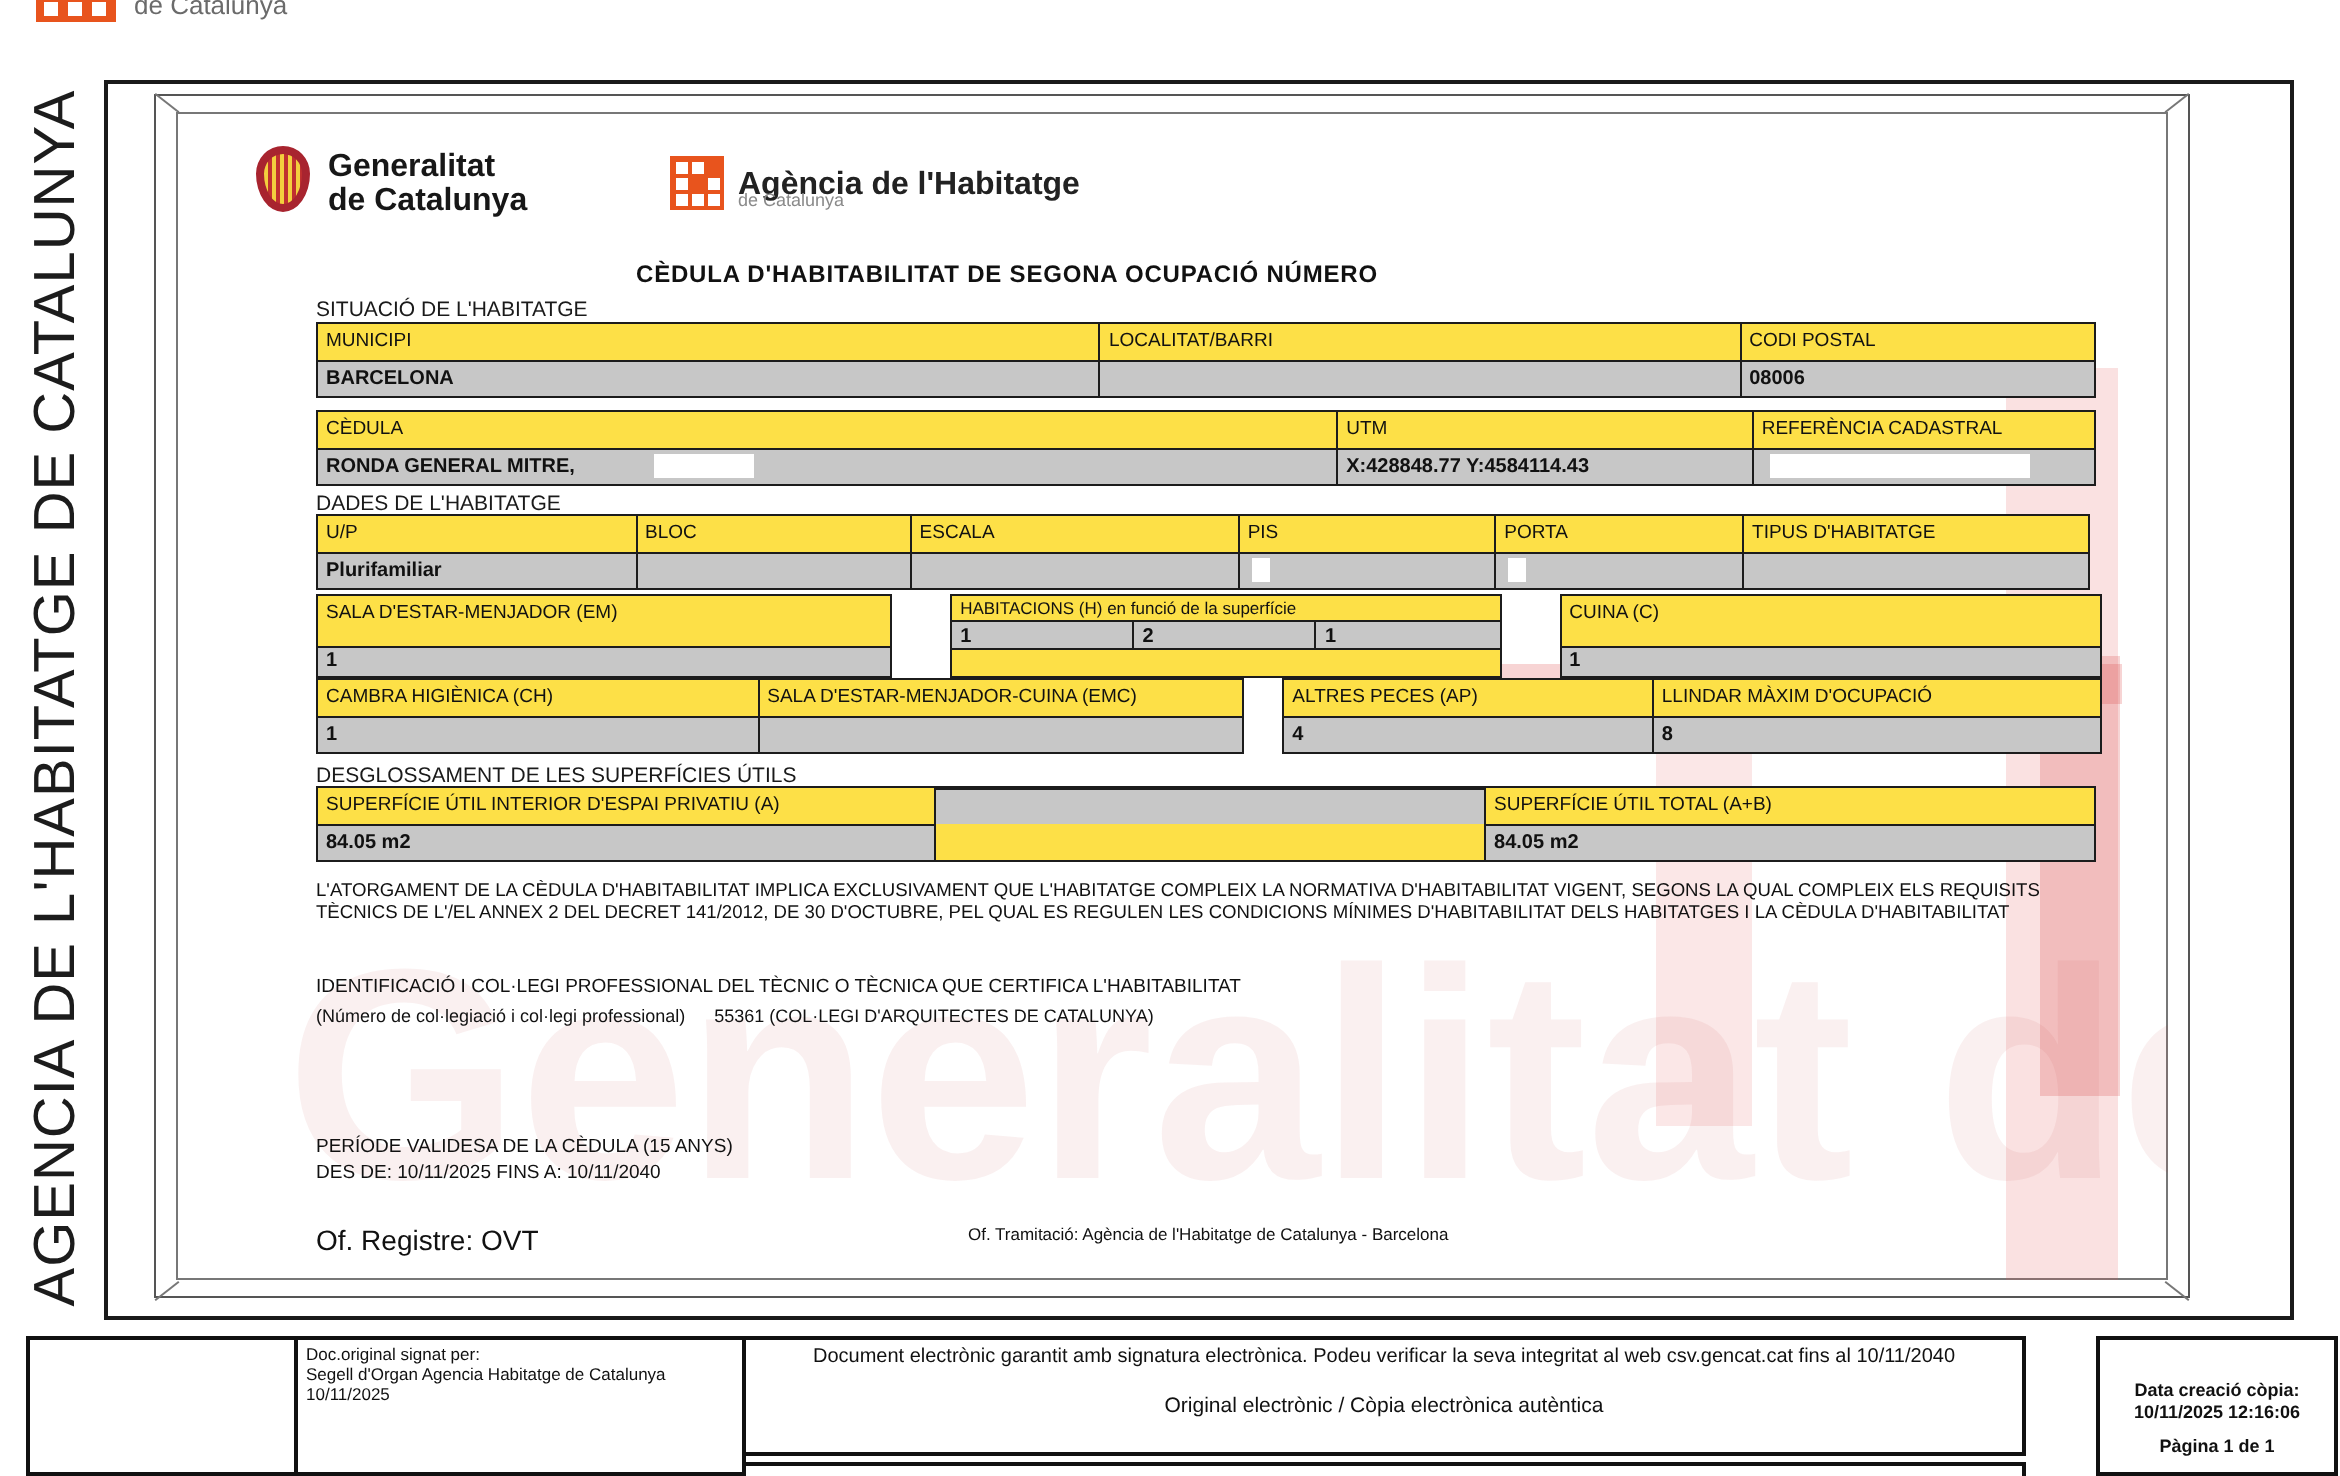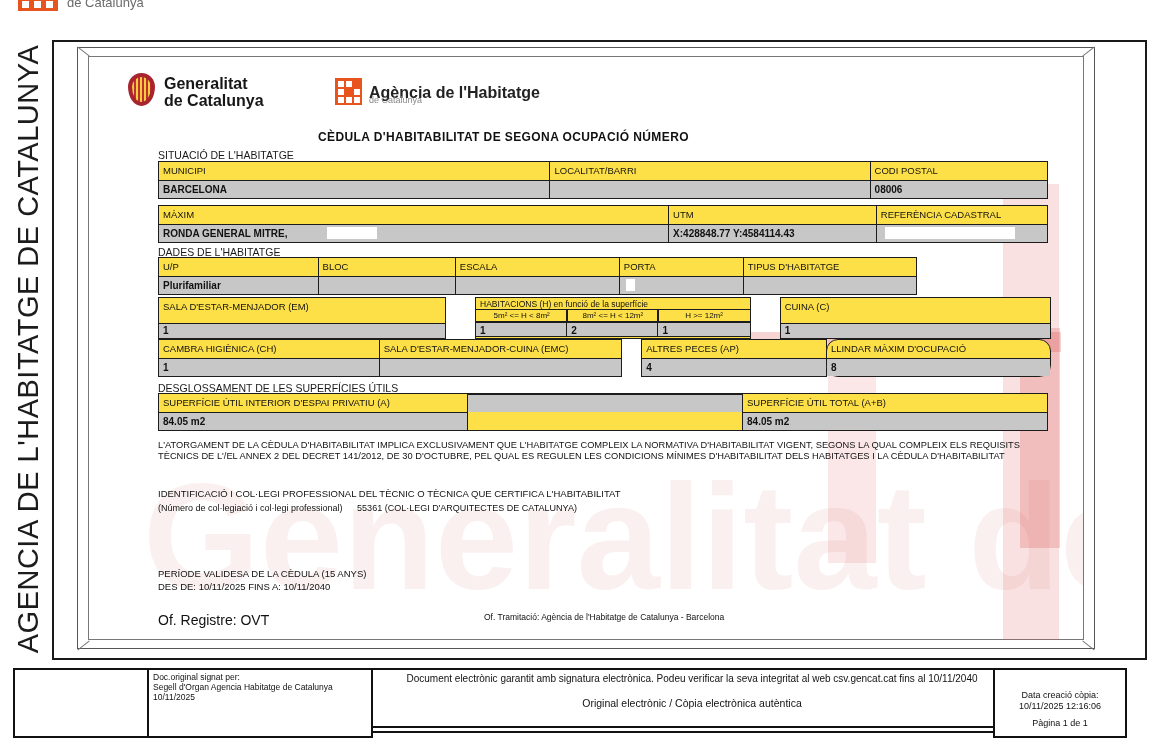--- a/index.html
+++ b/index.html
@@ -124,21 +124,21 @@
         <div class="cv"></div>
       </div>
       <div class="cell" style="width:20%;">
         <div class="cl">CODI POSTAL</div>
         <div class="cv">08006</div>
       </div>
     </div>
 
     <div class="row" style="top:149px;">
       <div class="cell" style="width:57.3%;">
-        <div class="cl">MÀXIM</div>
+        <div class="cl">CÈDULA</div>
         <div class="cv">
           <span>RONDA GENERAL MITRE,</span>
           <span class="redact" style="left:168px; width:50px;"></span>
         </div>
       </div>
       <div class="cell" style="width:23.4%;">
         <div class="cl">UTM</div>
         <div class="cv">X:428848.77 Y:4584114.43</div>
       </div>
       <div class="cell" style="width:19.3%;">
@@ -158,20 +158,27 @@
         <div class="cv">Plurifamiliar</div>
       </div>
       <div class="cell" style="width:15.5%;">
         <div class="cl">BLOC</div>
         <div class="cv"></div>
       </div>
       <div class="cell" style="width:18.5%;">
         <div class="cl">ESCALA</div>
         <div class="cv"></div>
       </div>
+      <div class="cell" style="width:14.5%;">
+        <div class="cl">PIS</div>
+        <div class="cv">
+          <span></span>
+          <span class="redact" style="left:6px; width:9px;"></span>
+        </div>
+      </div>
       <div class="cell" style="width:14%;">
         <div class="cl">PORTA</div>
         <div class="cv">
           <span></span>
           <span class="redact" style="left:6px; width:9px;"></span>
         </div>
       </div>
       <div class="cell" style="width:19.5%;">
         <div class="cl">TIPUS D'HABITATGE</div>
         <div class="cv"></div>
@@ -179,25 +186,20 @@
     </div>
 
     <div class="row" style="top:241px;gap:30px;">
       <div class="cell" style="width:34.5%;">
         <div class="cl" style="height:25px;">SALA D'ESTAR-MENJADOR (EM)</div>
         <div class="cv" style="height:15px; padding-top:1px;">1</div>
       </div>
       <div class="cell" style="width:33%;">
         <div class="cl" style="height:12px; padding-top:1px; font-size:8.5px;">HABITACIONS (H) en funció de la superfície</div>
         <div class="subrow">
-          <div class="subcell">5m² &lt;= H &lt; 8m²</div>
-          <div class="subcell">8m² &lt;= H &lt; 12m²</div>
-          <div class="subcell">H &gt;= 12m²</div>
-        </div>
-        <div class="subrow">
           <div class="subval">1</div>
           <div class="subval">2</div>
           <div class="subval">1</div>
         </div>
       </div>
       <div class="cell" style="width:32.5%;">
         <div class="cl" style="height:25px;">CUINA (C)</div>
         <div class="cv" style="height:15px; padding-top:1px;">1</div>
       </div>
     </div>
@@ -208,21 +210,21 @@
         <div class="cv">1</div>
       </div>
       <div class="cell" style="width:27.8%;">
         <div class="cl">SALA D'ESTAR-MENJADOR-CUINA (EMC)</div>
         <div class="cv"></div>
       </div>
       <div class="cell" style="width:21.2%;margin-left:20px;">
         <div class="cl">ALTRES PECES (AP)</div>
         <div class="cv">4</div>
       </div>
-      <div class="cell" style="width:25.7%;border-radius:12px;">
+      <div class="cell" style="width:25.7%;">
         <div class="cl">LLINDAR MÀXIM D'OCUPACIÓ</div>
         <div class="cv">8</div>
       </div>
     </div>
 
     <div class="sec-label" style="top:326px;">DESGLOSSAMENT DE LES SUPERFÍCIES ÚTILS</div>
 
     <div class="row" style="top:337px;">
       <div class="cell" style="width:34.7%;">
         <div class="cl">SUPERFÍCIE ÚTIL INTERIOR D'ESPAI PRIVATIU (A)</div>
@@ -261,17 +263,17 @@
   <div>Segell d'Organ Agencia Habitatge de Catalunya</div>
   <div>10/11/2025</div>
 </div>
 
 <div class="fbox" id="fbox-verif" style="left:371px; top:668px; width:642px; height:60px;">
   <div>Document electrònic garantit amb signatura electrònica. Podeu verificar la seva integritat al web csv.gencat.cat fins al 10/11/2040</div>
   <div style="margin-top:12px; font-size:10.5px;">Original electrònic / Còpia electrònica autèntica</div>
 </div>
 <div class="fbox" style="left:371px; top:731px; width:642px; height:9px; border-bottom:none;"></div>
 
-<div class="fbox" id="fbox-date" style="left:993px; top:668px; width:134px; height:70px;">
+<div class="fbox" id="fbox-date" style="left:1048px; top:668px; width:121px; height:70px;font-weight:bold;">
   <div style="margin-top:20px;">Data creació còpia:</div>
   <div>10/11/2025 12:16:06</div>
   <div style="margin-top:6px;">Pàgina 1 de 1</div>
 </div>
 
 </body></html>

